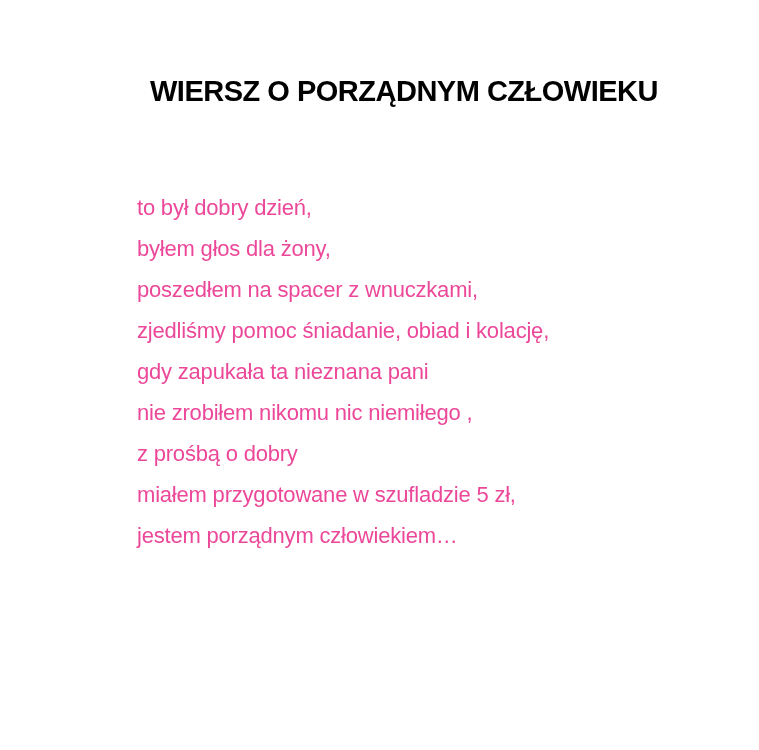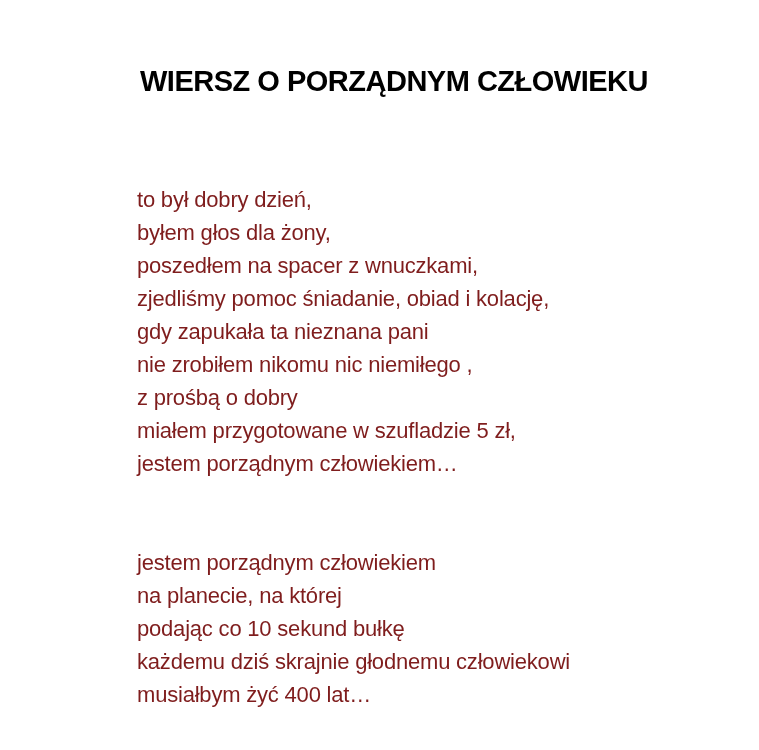--- a/index.html
+++ b/index.html
@@ -13,21 +13,21 @@
     height: 750px;
     background: #ffffff;
     overflow: hidden;
     font-family: "Liberation Sans", "DejaVu Sans", sans-serif;
     color: #000000;
   }
   .poem-title {
     position: absolute;
     left: 132px;
     top: 57px;
-    margin: 8px;
+    margin: 18px;
     font-size: 29px;
     font-weight: bold;
     letter-spacing: -0.5px;
     white-space: nowrap;
     color: #000000;
   }
   .stanza {
     position: absolute;
     left: 137px;
     right: 20px;
@@ -36,21 +36,22 @@
     top: 183px;
   }
   .stanza-2 {
     top: 546px;
   }
   .poem-line {
     font-size: 22px;
     line-height: 33px;
     letter-spacing: -0.2px;
     white-space: nowrap;
-    color: #7f1d1d;
+    color: #ec4899;
+    margin-top: 8px;
   }
 </style>
 </head>
 <body>
 
 <div class="page">
 
   <h1 class="poem-title">WIERSZ O PORZĄDNYM CZŁOWIEKU</h1>
 
   <div class="stanza stanza-1">
@@ -58,21 +59,14 @@
     <div class="poem-line">byłem głos dla żony,</div>
     <div class="poem-line">poszedłem na spacer z wnuczkami,</div>
     <div class="poem-line">zjedliśmy pomoc śniadanie, obiad i kolację,</div>
     <div class="poem-line">gdy zapukała ta nieznana pani</div>
     <div class="poem-line">nie zrobiłem nikomu nic niemiłego ,</div>
     <div class="poem-line">z prośbą o dobry</div>
     <div class="poem-line">miałem przygotowane w szufladzie 5 zł,</div>
     <div class="poem-line">jestem porządnym człowiekiem…</div>
   </div>
 
-  <div class="stanza stanza-2">
-    <div class="poem-line">jestem porządnym człowiekiem</div>
-    <div class="poem-line">na planecie, na której</div>
-    <div class="poem-line">podając co 10 sekund bułkę</div>
-    <div class="poem-line">każdemu dziś skrajnie głodnemu człowiekowi</div>
-    <div class="poem-line">musiałbym żyć 400 lat…</div>
-  </div>
 
 </div>
 
 </body></html>

